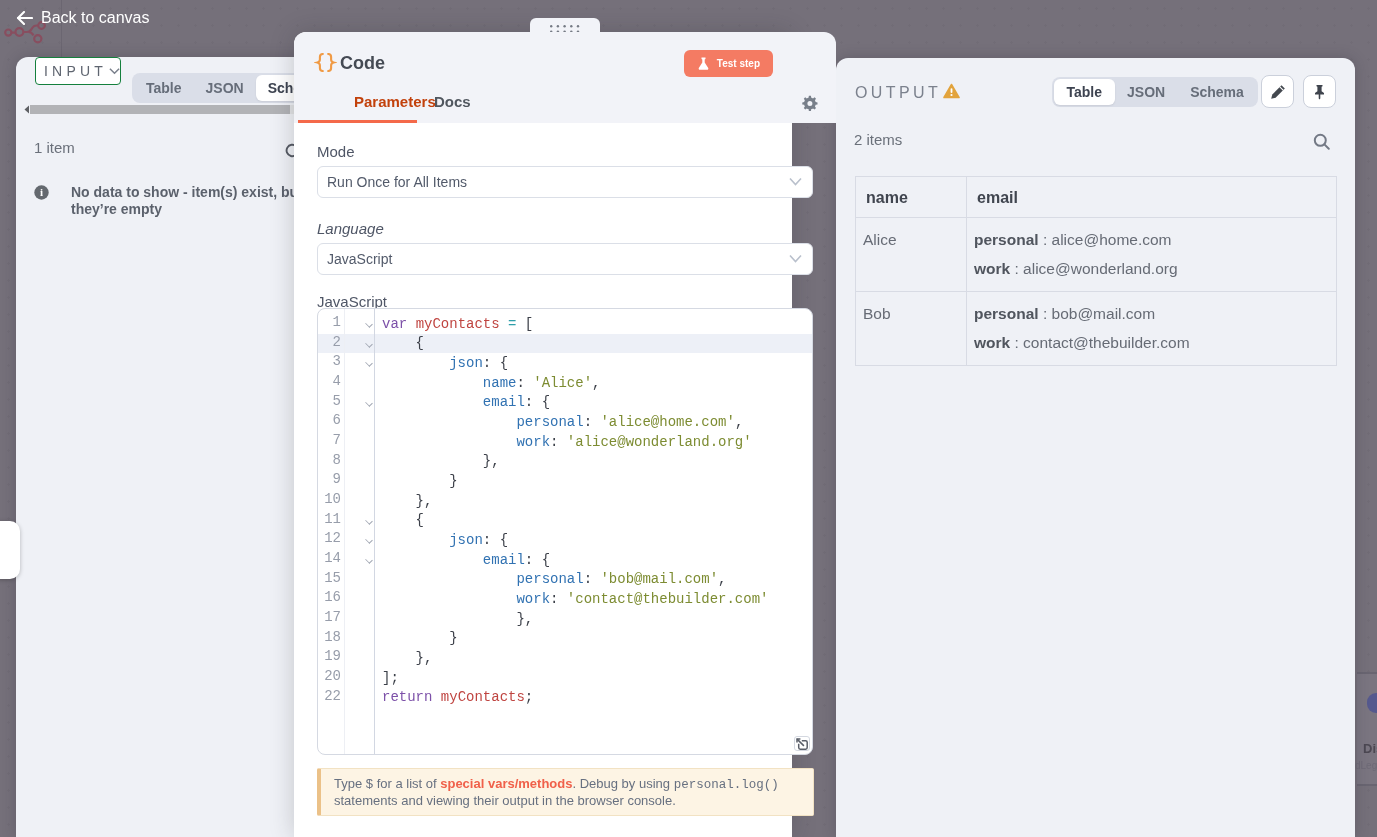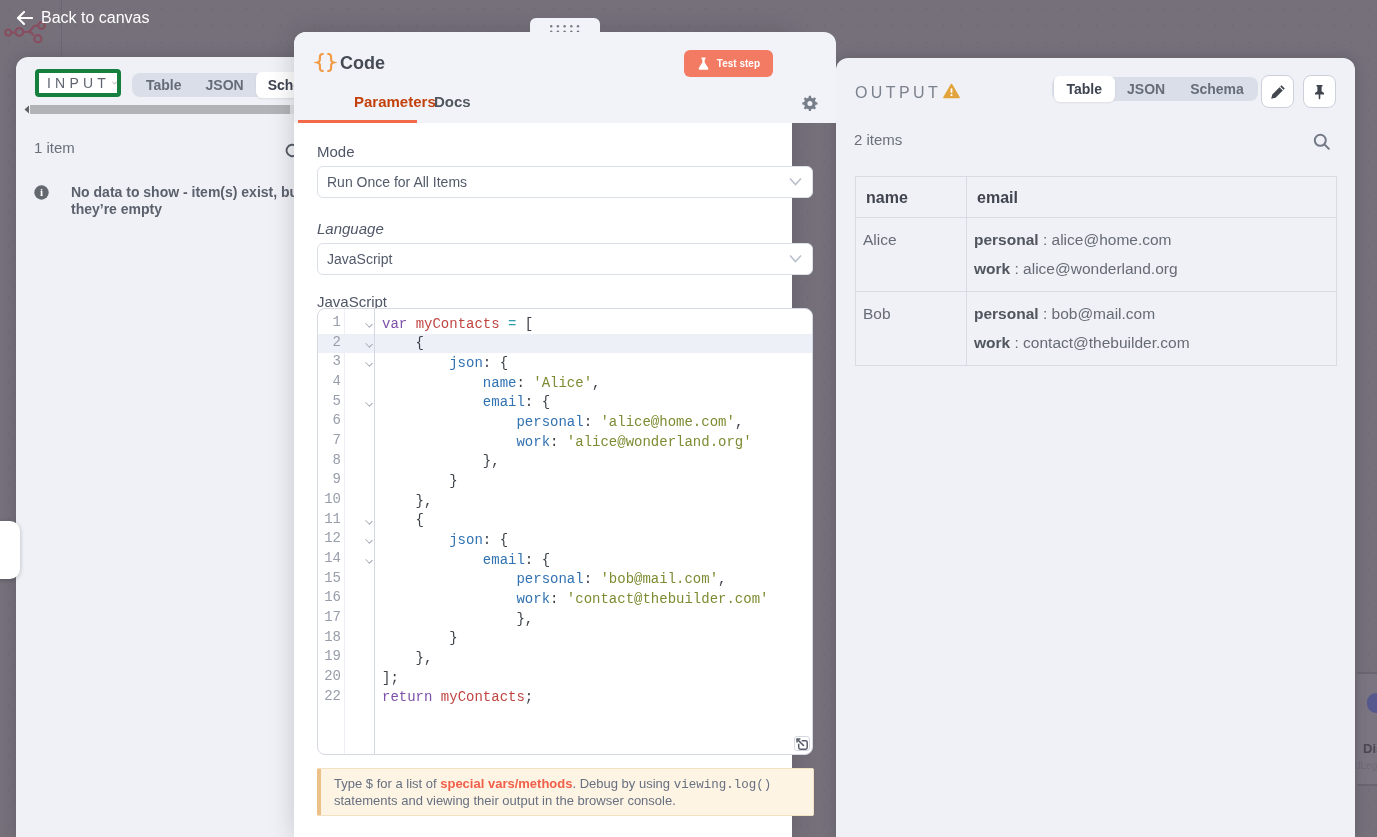--- a/index.html
+++ b/index.html
@@ -16,22 +16,22 @@
 #bgnode .blob { position:absolute; left:10px; top:19px; width:18px; height:20px; border-radius:9px; background:#55598E; }
 #bgnode .t1 { position:absolute; left:6px; top:67px; color:#4C4852; font-weight:700; font-size:13px; }
 #bgnode .t2 { position:absolute; left:-2px; top:86px; color:#6E6A76; font-size:10px; }
 
 
 .panel { background:#EFF1F6; position:absolute; }
 #inpanel { left:16px; top:57px; width:294px; height:780px; border-radius:12px 0 0 0; box-shadow:0 0 14px rgba(45,42,55,.25); }
 #outpanel { left:836px; top:58px; width:519px; height:779px; border-radius:12px 12px 0 0; box-shadow:0 0 14px rgba(45,42,55,.25); }
 
 
-#insel { position:absolute; left:19px; top:12px; width:86px; height:28px; background:#fff; border:4px solid #15803d; border-radius:4px; color:#5F6570; font-size:14px; font-weight:400; letter-spacing:4.2px; display:flex; align-items:center; padding-left:8px; }
-.pillbar { position:absolute; height:24px; background:#DADEE8; border-radius:8px; display:flex; align-items:center; padding:0 2px; }
+#insel { position:absolute; left:19px; top:0; width:86px; height:28px; background:#fff; border:1px solid #15803d; border-radius:4px; color:#5F6570; font-size:14px; font-weight:400; letter-spacing:4.2px; display:flex; align-items:center; padding-left:8px; }
+.pillbar { position:absolute; height:30px; background:#DADEE8; border-radius:8px; display:flex; align-items:center; padding:0 2px; }
 .pill { height:26px; display:flex; align-items:center; padding:0 14px; font-size:14px; font-weight:700; color:#666D79; border-radius:6px; }
 #outpanel .pill { padding:0 12.5px; }
 #inpanel .pill { padding:0 12px; }
 .pill.act { background:#fff; color:#3D4350; box-shadow:0 1px 2px rgba(0,0,0,.08); }
 #inscroll { position:absolute; left:5px; top:48px; width:289px; height:9px; }
 #inscroll .tr { position:absolute; left:9px; top:0; width:280px; height:9px; background:#E2E3E5; }
 #inscroll .th { position:absolute; left:9px; top:0; width:260px; height:9px; background:#B2B3B6; }
 #initem { position:absolute; left:18px; top:82px; font-size:15px; color:#6A707A; }
 #nodata { position:absolute; left:18px; top:127px; width:252px; color:#5B616C; font-weight:700; font-size:14px; line-height:16.5px; }
 #nodata .txt { margin-left:37px; display:block; white-space:nowrap; }
@@ -274,14 +274,14 @@
 <div class="cl"><span class="ln">20</span><span class="ct">];</span></div>
 <div class="cl"><span class="ln">22</span><span class="ct"><span class="k">return</span> <span class="v">myContacts</span>;</span></div>
 </div>
     <div id="resz"><svg width="14" height="14" viewBox="0 0 14 14" fill="none" stroke="#5A5F69" stroke-width="1.5">
           <path d="M6.8 3.7 H10.6 A1.6 1.6 0 0 1 12.2 5.3 V10.6 A1.6 1.6 0 0 1 10.6 12.2 H5.3 A1.6 1.6 0 0 1 3.7 10.6 V6.8"></path>
           <path d="M8.9 8.9 L2.1 2.1"></path>
           <path d="M2 5.4 V2 H5.4"></path>
         </svg></div>
   </div>
 
-  <div id="hint">Type $ for a list of <span class="lnk">special vars/methods</span>. Debug by using <span class="mono">viewing.log()</span><br>statements and viewing their output in the browser console.</div>
+  <div id="hint">Type $ for a list of <span class="lnk">special vars/methods</span>. Debug by using <span class="mono">personal.log()</span><br>statements and viewing their output in the browser console.</div>
 </div>
 
 </body></html>

